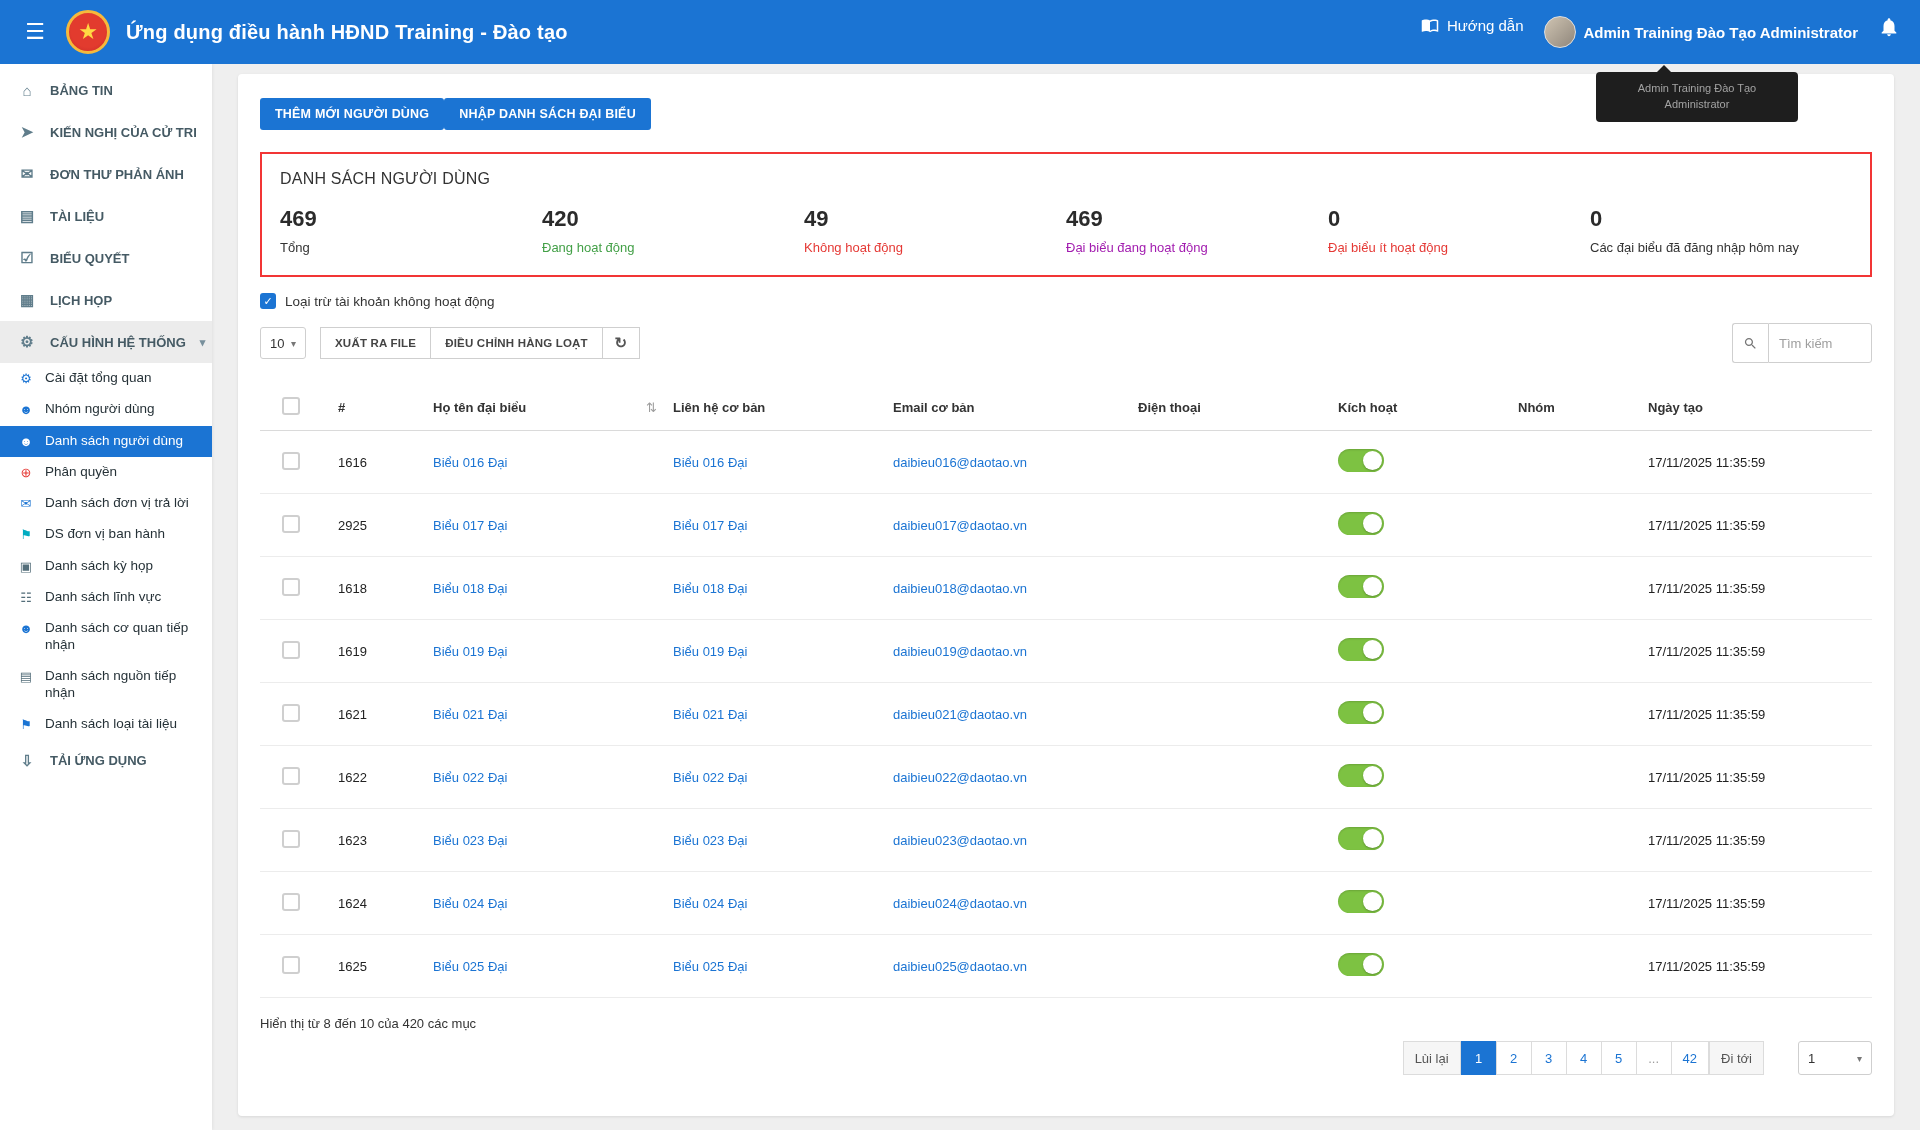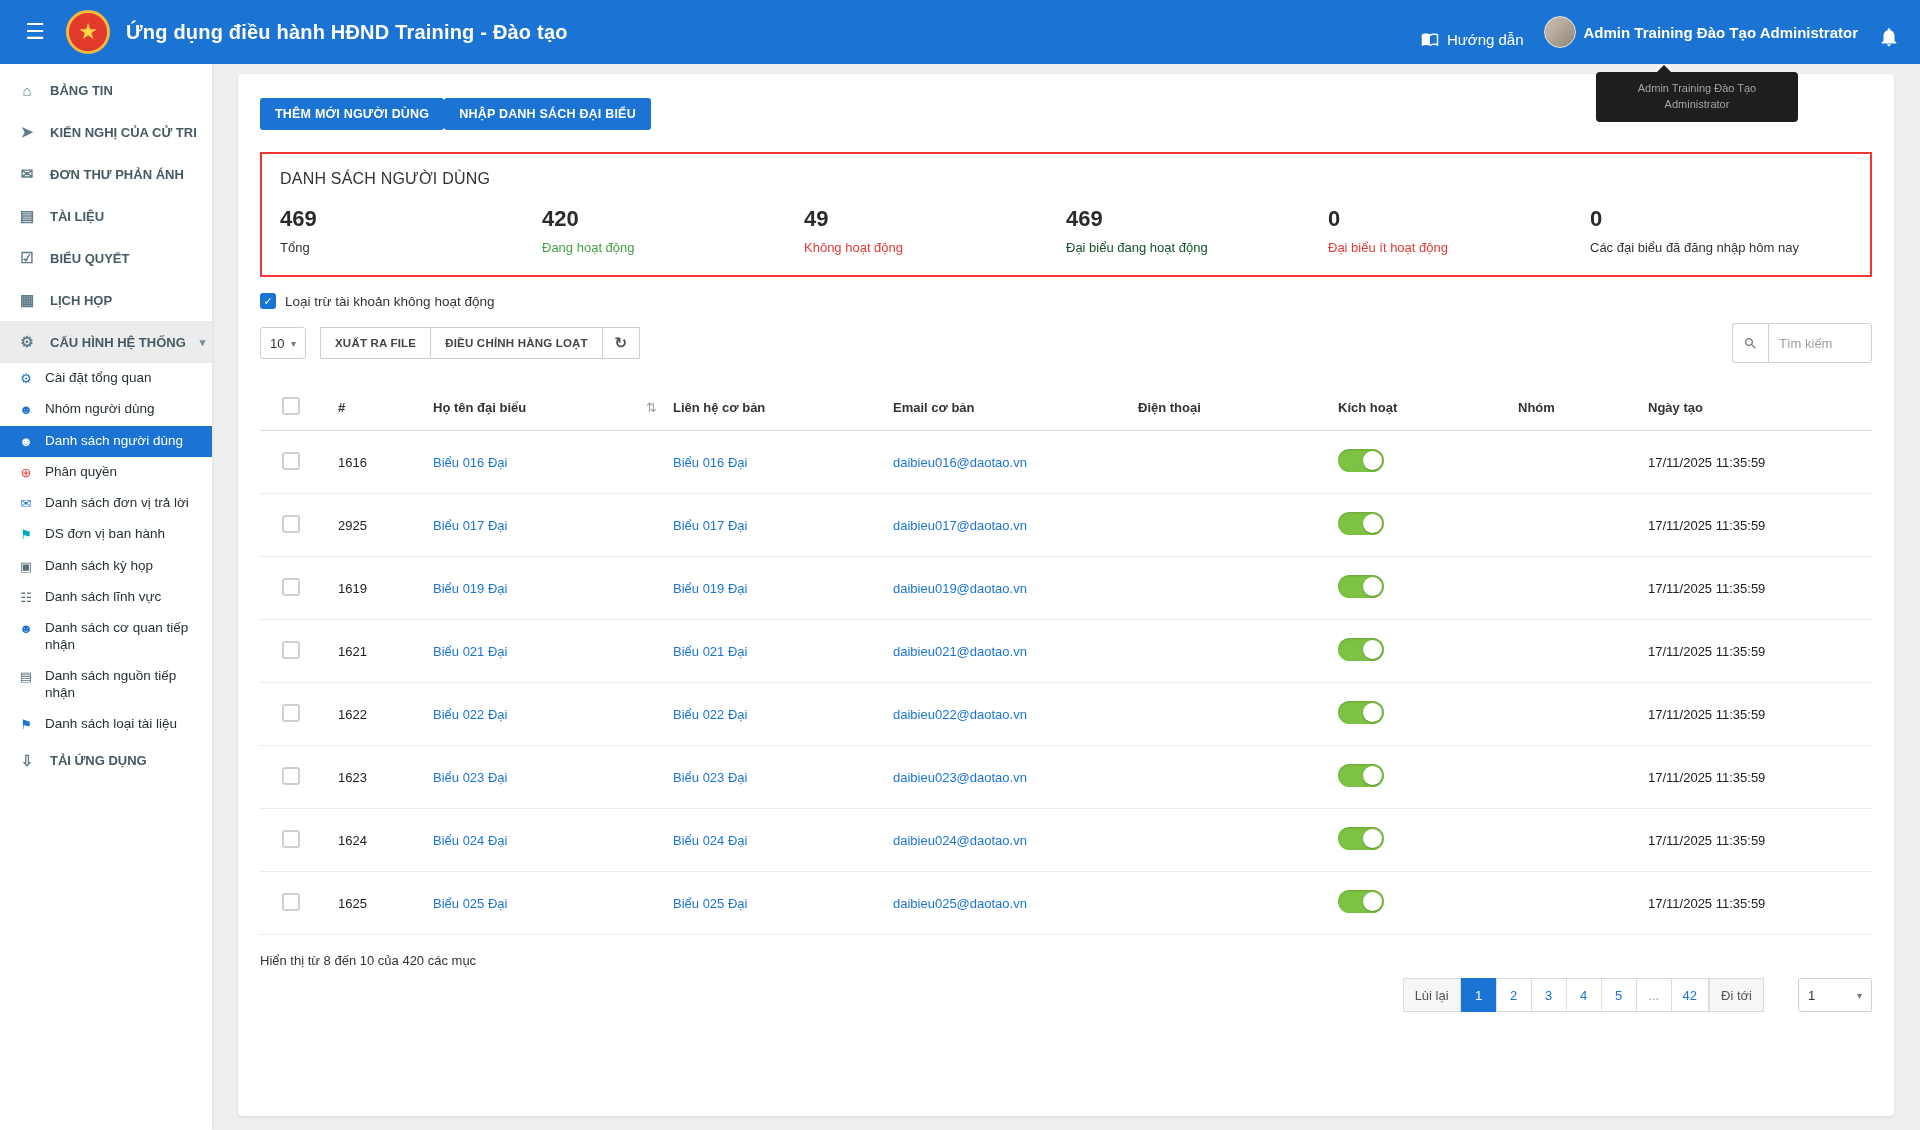--- a/index.html
+++ b/index.html
@@ -16,21 +16,21 @@
     position:relative; z-index:5;
   }
   .hamburger { background:none; border:none; color:#fff; font-size:22px; cursor:pointer; width:30px; }
   .logo {
     width:44px; height:44px; border-radius:50%;
     background:radial-gradient(circle at 50% 45%, #e23b2e 0 60%, #c62828 100%);
     border:3px solid #f6b93b; color:#ffd943; font-size:22px;
     display:flex; align-items:center; justify-content:center; flex-shrink:0;
   }
   .topbar-title { font-size:20px; font-weight:bold; letter-spacing:.2px; }
-  .topbar-right { margin-left:auto; display:flex; align-items:flex-end; gap:20px; }
+  .topbar-right { margin-left:auto; display:flex; align-items:flex-start; gap:20px; }
   .help { display:flex; align-items:center; gap:8px; font-size:15px; cursor:pointer; }
   .userbox { display:flex; align-items:center; gap:8px; cursor:pointer; }
   .avatar { width:32px; height:32px; border-radius:50%; background:linear-gradient(135deg,#cfc4b2,#8f867b); border:1px solid #e0e0e0; }
   .user-name { font-size:15px; font-weight:bold; }
   .bell-btn { background:none; border:none; cursor:pointer; display:flex; align-items:center; }
 
   
   .tooltip {
     position:absolute; top:72px; right:122px; width:202px;
     background:#1e1e1e; color:#a3a3a3; font-size:11px; line-height:1.45;
@@ -300,21 +300,21 @@
             <div class="stat">
               <div class="stat-value">420</div>
               <div class="stat-label" style="color: rgb(67, 160, 71);">Đang hoạt động</div>
             </div>
             <div class="stat">
               <div class="stat-value">49</div>
               <div class="stat-label" style="color: rgb(229, 57, 53);">Không hoạt động</div>
             </div>
             <div class="stat">
               <div class="stat-value">469</div>
-              <div class="stat-label" style="color: #14532d;">Đại biểu đang hoạt động</div>
+              <div class="stat-label" style="color: #a21caf;">Đại biểu đang hoạt động</div>
             </div>
             <div class="stat">
               <div class="stat-value">0</div>
               <div class="stat-label" style="color: rgb(229, 57, 53);">Đại biểu ít hoạt động</div>
             </div>
             <div class="stat">
               <div class="stat-value">0</div>
               <div class="stat-label" style="color: rgb(51, 51, 51);">Các đại biểu đã đăng nhập hôm nay</div>
             </div>
           </div>
@@ -384,20 +384,31 @@
               <td class="col-name"><a class="link">Biểu 017 Đại</a></td>
               <td class="col-contact"><a class="link">Biểu 017 Đại</a></td>
               <td class="col-email"><a class="link">daibieu017@daotao.vn</a></td>
               <td class="col-phone"></td>
               <td class="col-active"><span class="toggle on"><span class="knob"></span></span></td>
               <td class="col-group"></td>
               <td class="col-created">17/11/2025 11:35:59</td>
             </tr>
             <tr>
               <td class="col-cb"><span class="cb"></span></td>
+              <td class="col-idx">1618</td>
+              <td class="col-name"><a class="link">Biểu 018 Đại</a></td>
+              <td class="col-contact"><a class="link">Biểu 018 Đại</a></td>
+              <td class="col-email"><a class="link">daibieu018@daotao.vn</a></td>
+              <td class="col-phone"></td>
+              <td class="col-active"><span class="toggle on"><span class="knob"></span></span></td>
+              <td class="col-group"></td>
+              <td class="col-created">17/11/2025 11:35:59</td>
+            </tr>
+            <tr>
+              <td class="col-cb"><span class="cb"></span></td>
               <td class="col-idx">1619</td>
               <td class="col-name"><a class="link">Biểu 019 Đại</a></td>
               <td class="col-contact"><a class="link">Biểu 019 Đại</a></td>
               <td class="col-email"><a class="link">daibieu019@daotao.vn</a></td>
               <td class="col-phone"></td>
               <td class="col-active"><span class="toggle on"><span class="knob"></span></span></td>
               <td class="col-group"></td>
               <td class="col-created">17/11/2025 11:35:59</td>
             </tr>
             <tr>

